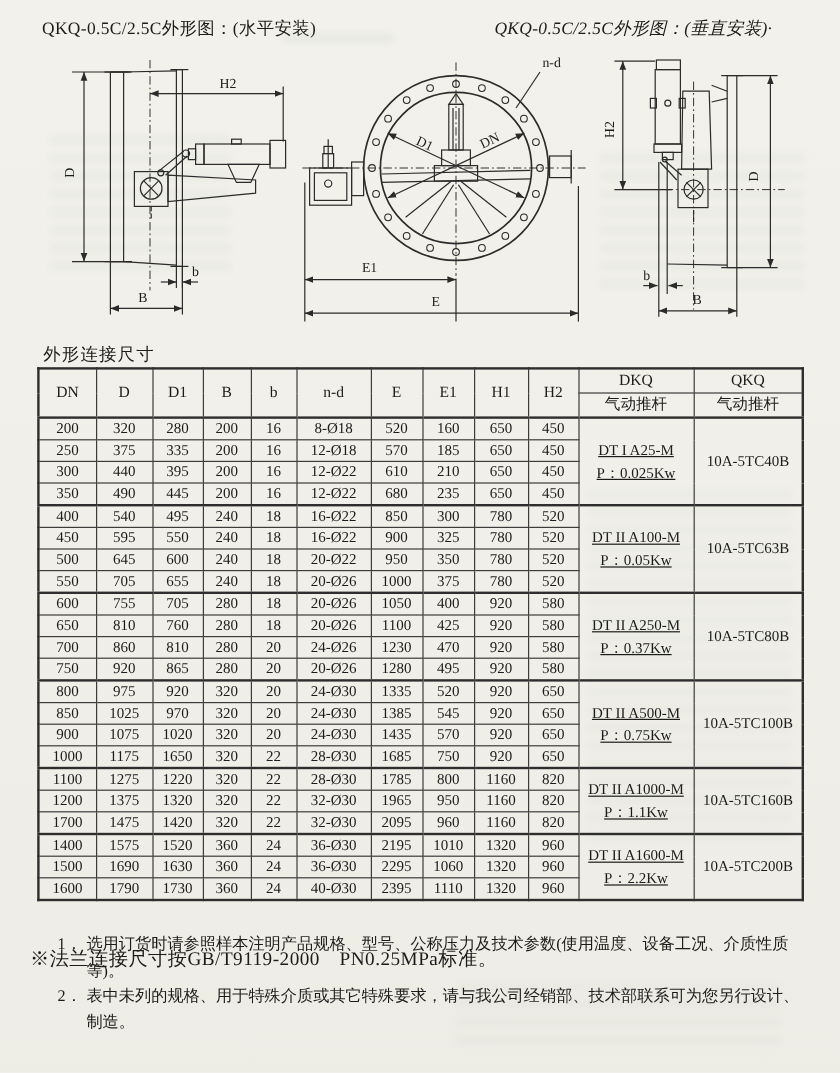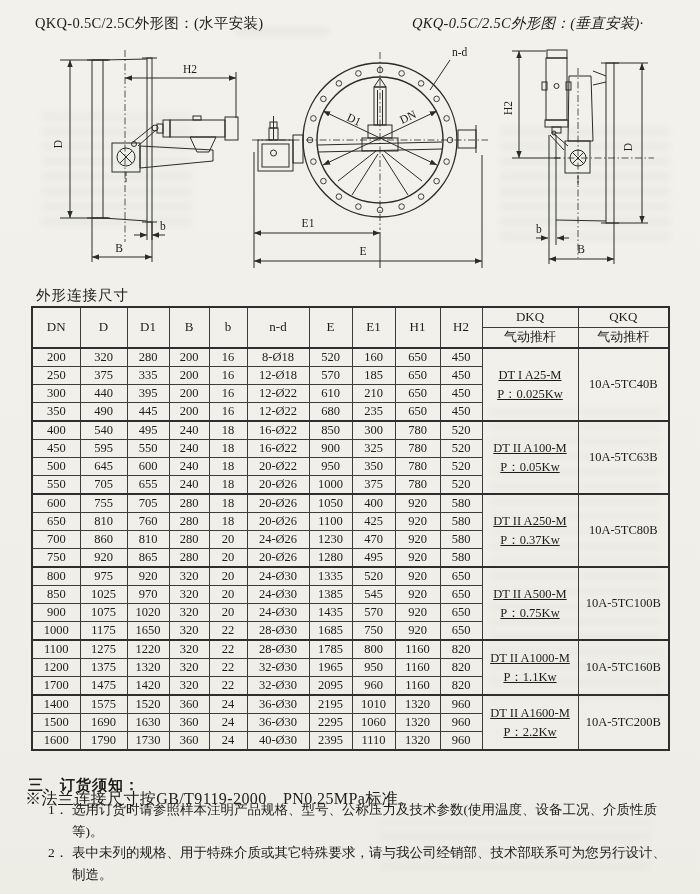--- a/index.html
+++ b/index.html
@@ -634,21 +634,20 @@
         <td>1110</td>
         <td>1320</td>
         <td>960</td>
       </tr>
     </tbody>
 </table>
 
 <div class="footnote">※法兰连接尺寸按GB/T9119-2000　PN0.25MPa标准。</div>
 
 <div class="notes">
-  <div class="notes-heading">三、订货须知：</div>
   <div class="note-item">
     <span class="num">1．</span>
     <span class="txt">选用订货时请参照样本注明产品规格、型号、公称压力及技术参数(使用温度、设备工况、介质性质等)。</span>
   </div>
   <div class="note-item">
     <span class="num">2．</span>
     <span class="txt">表中未列的规格、用于特殊介质或其它特殊要求，请与我公司经销部、技术部联系可为您另行设计、制造。</span>
   </div>
 </div>
 

